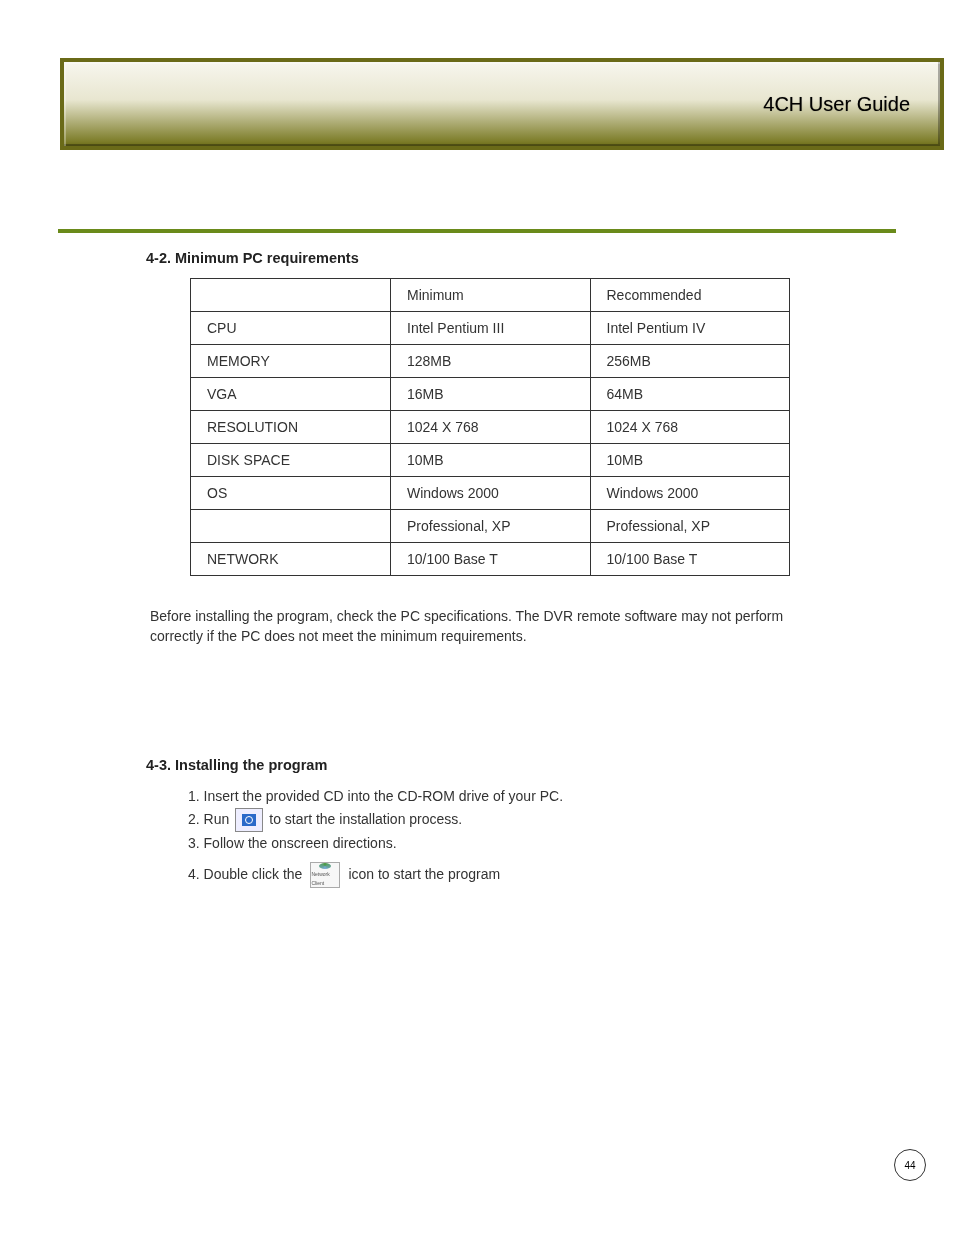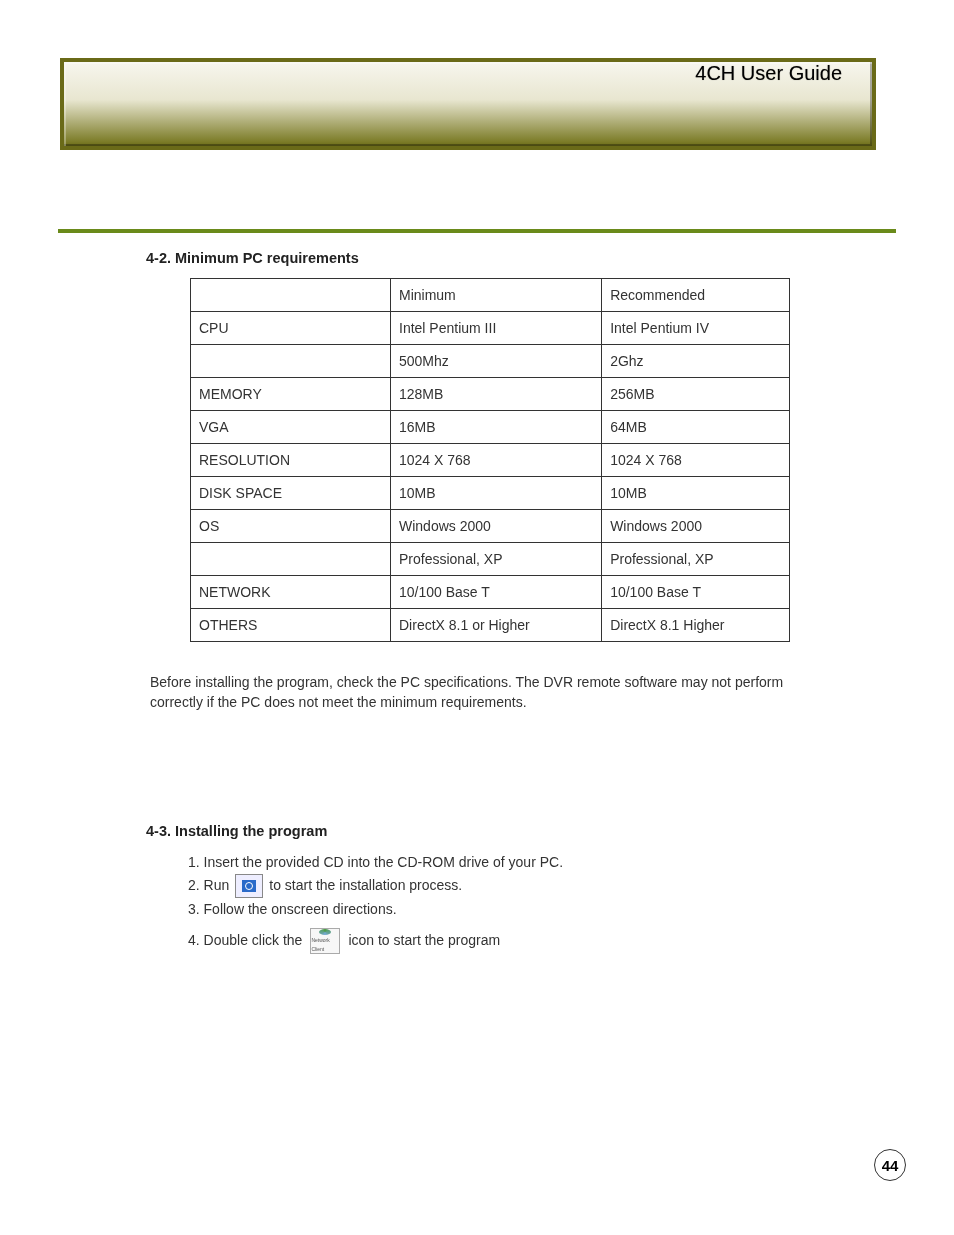--- a/index.html
+++ b/index.html
@@ -7,26 +7,27 @@
       width: 954px;
       height: 1235px;
       background: #fff;
       font-family: Arial, Helvetica, sans-serif;
       position: relative;
     }
     .header-banner {
       position: absolute;
       left: 60px;
       top: 58px;
-      width: 816px;
+      width: 884px;
       height: 92px;
       border: 4px solid #6a6a18;
       box-shadow: inset 2px 2px 0 rgba(255,255,255,0.3), inset -2px -2px 0 rgba(0,0,0,0.3);
       background: linear-gradient(to bottom, #f7f6ee 0%, #e8e6d0 45%, #7c7c28 95%, #6a6a18 100%);
       display: flex;
+      align-items: center;
       justify-content: flex-end;
       padding-right: 30px;
     }
     .header-title {
       font-size: 20px;
       color: #000;
       font-weight: normal;
       text-shadow: 0 0 1px rgba(0,0,0,0.4);
     }
     .green-rule {
@@ -51,21 +52,21 @@
       margin-left: -4px;
     }
     table.reqs {
       border-collapse: collapse;
       margin-left: 40px;
       width: 600px;
       margin-top: 8px;
     }
     table.reqs td {
       border: 1px solid #333;
-      padding: 8px 8px;
+      padding: 8px 16px;
       font-size: 14px;
       vertical-align: top;
       color: #333;
     }
     table.reqs td:first-child { width: 200px; margin-left: 28px; }
     .note {
       font-size: 14px;
       margin-top: 30px;
       line-height: 1.45;
       color: #333;
@@ -117,31 +118,31 @@
       color:#555;
     }
     .inline-icon2 .swirl {
       width: 12px; height: 12px;
       border-radius: 50%;
       background: conic-gradient(#4a9a3a, #7ad, #4a9a3a);
       margin-bottom:1px;
     }
     .page-num {
       position: absolute;
-      right: 48px;
+      right: 28px;
       bottom: 54px;
       width: 32px;
       height: 32px;
       border: 1.5px solid #333;
       border-radius: 50%;
       display: flex;
       align-items: center;
       justify-content: center;
-      font-size: 15px;
-      font-weight: bold;
+      font-size: 10px;
+      font-weight: normal;
     }
   </style>
 </head>
 <body>
 
 <div class="header-banner">
   <span class="header-title">4CH User Guide</span>
 </div>
 
 <div class="green-rule"></div>
@@ -156,25 +157,20 @@
           <td></td>
           <td>Minimum</td>
           <td>Recommended</td>
         </tr>
     <tr>
           <td>CPU</td>
           <td>Intel Pentium III</td>
           <td>Intel Pentium IV</td>
         </tr>
     <tr>
-          <td></td>
-          <td>500Mhz</td>
-          <td>2Ghz</td>
-        </tr>
-    <tr>
           <td>MEMORY</td>
           <td>128MB</td>
           <td>256MB</td>
         </tr>
     <tr>
           <td>VGA</td>
           <td>16MB</td>
           <td>64MB</td>
         </tr>
     <tr>
@@ -194,25 +190,20 @@
         </tr>
     <tr>
           <td></td>
           <td>Professional, XP</td>
           <td>Professional, XP</td>
         </tr>
     <tr>
           <td>NETWORK</td>
           <td>10/100 Base T</td>
           <td>10/100 Base T</td>
-        </tr>
-    <tr>
-          <td>OTHERS</td>
-          <td>DirectX 8.1 or Higher</td>
-          <td>DirectX 8.1 Higher</td>
         </tr>
   </tbody>
     </table>
 
   <div class="note">Before installing the program, check the PC specifications. The DVR remote software may not perform correctly if the PC does not meet the minimum requirements.</div>
 
   <div class="sec43">
     <div class="section-heading">4-3. Installing the program</div>
     <div class="steps">
       <div class="step">1. Insert the provided CD into the CD-ROM drive of your PC.</div>

